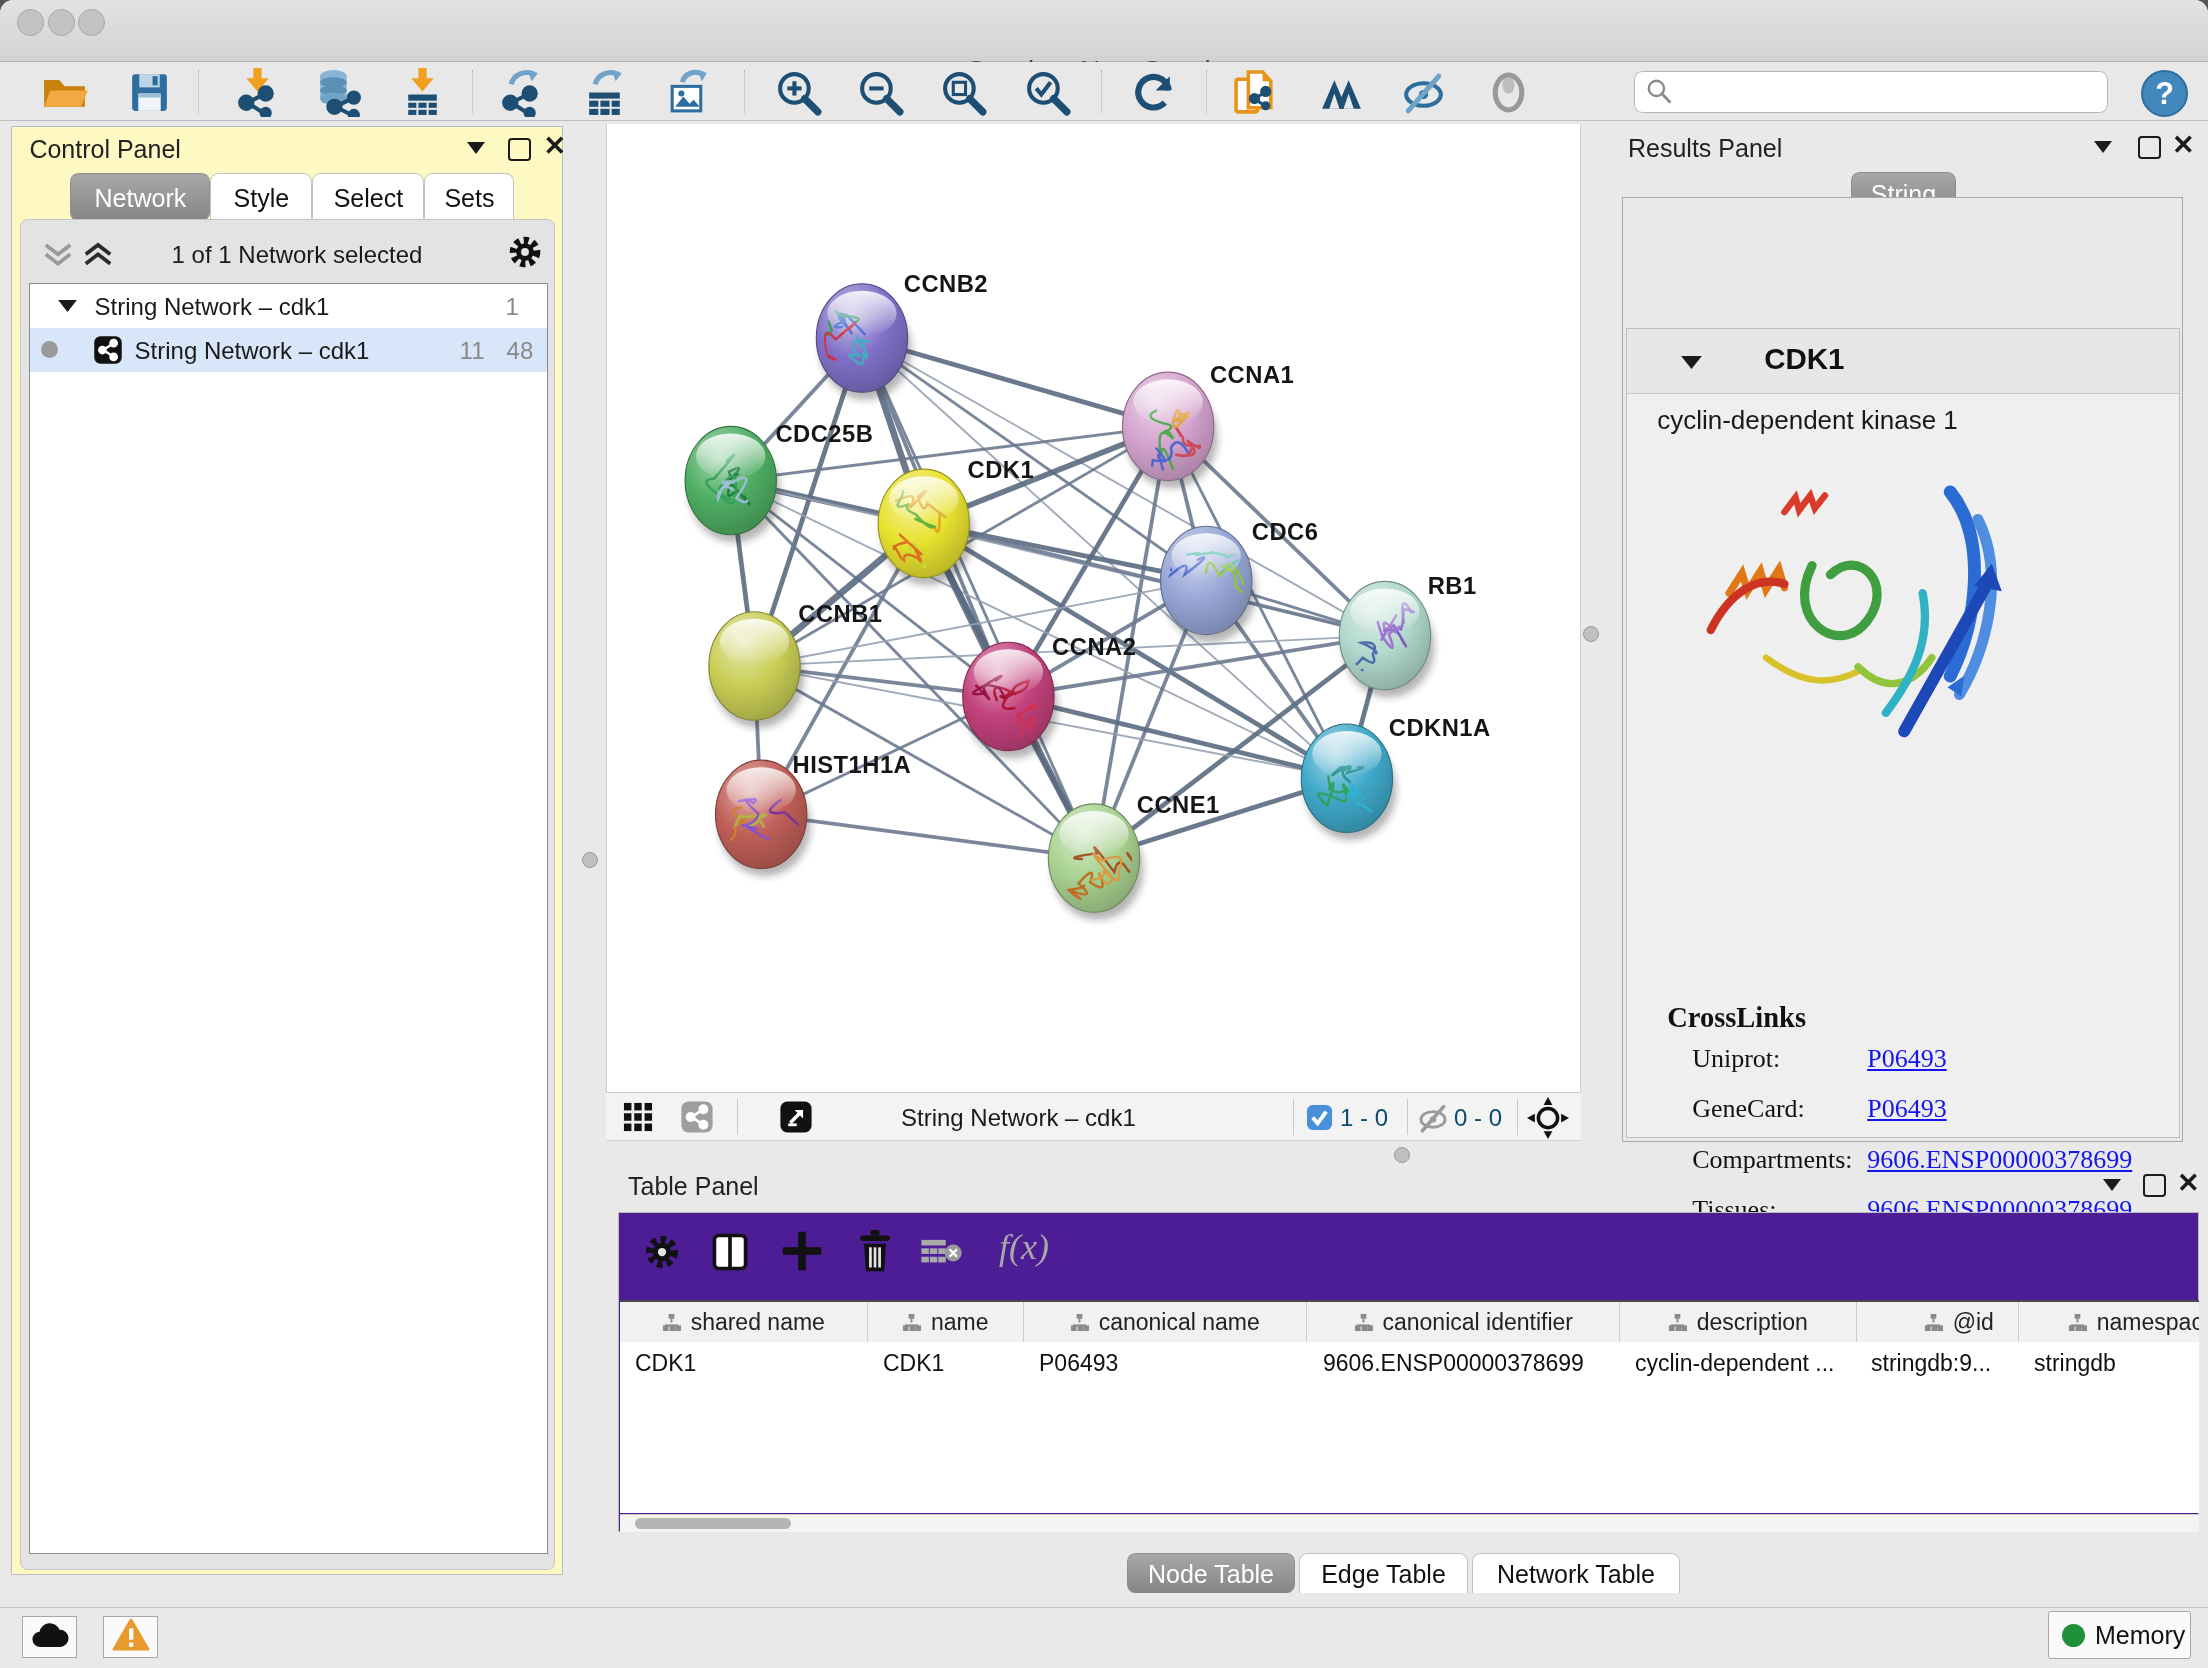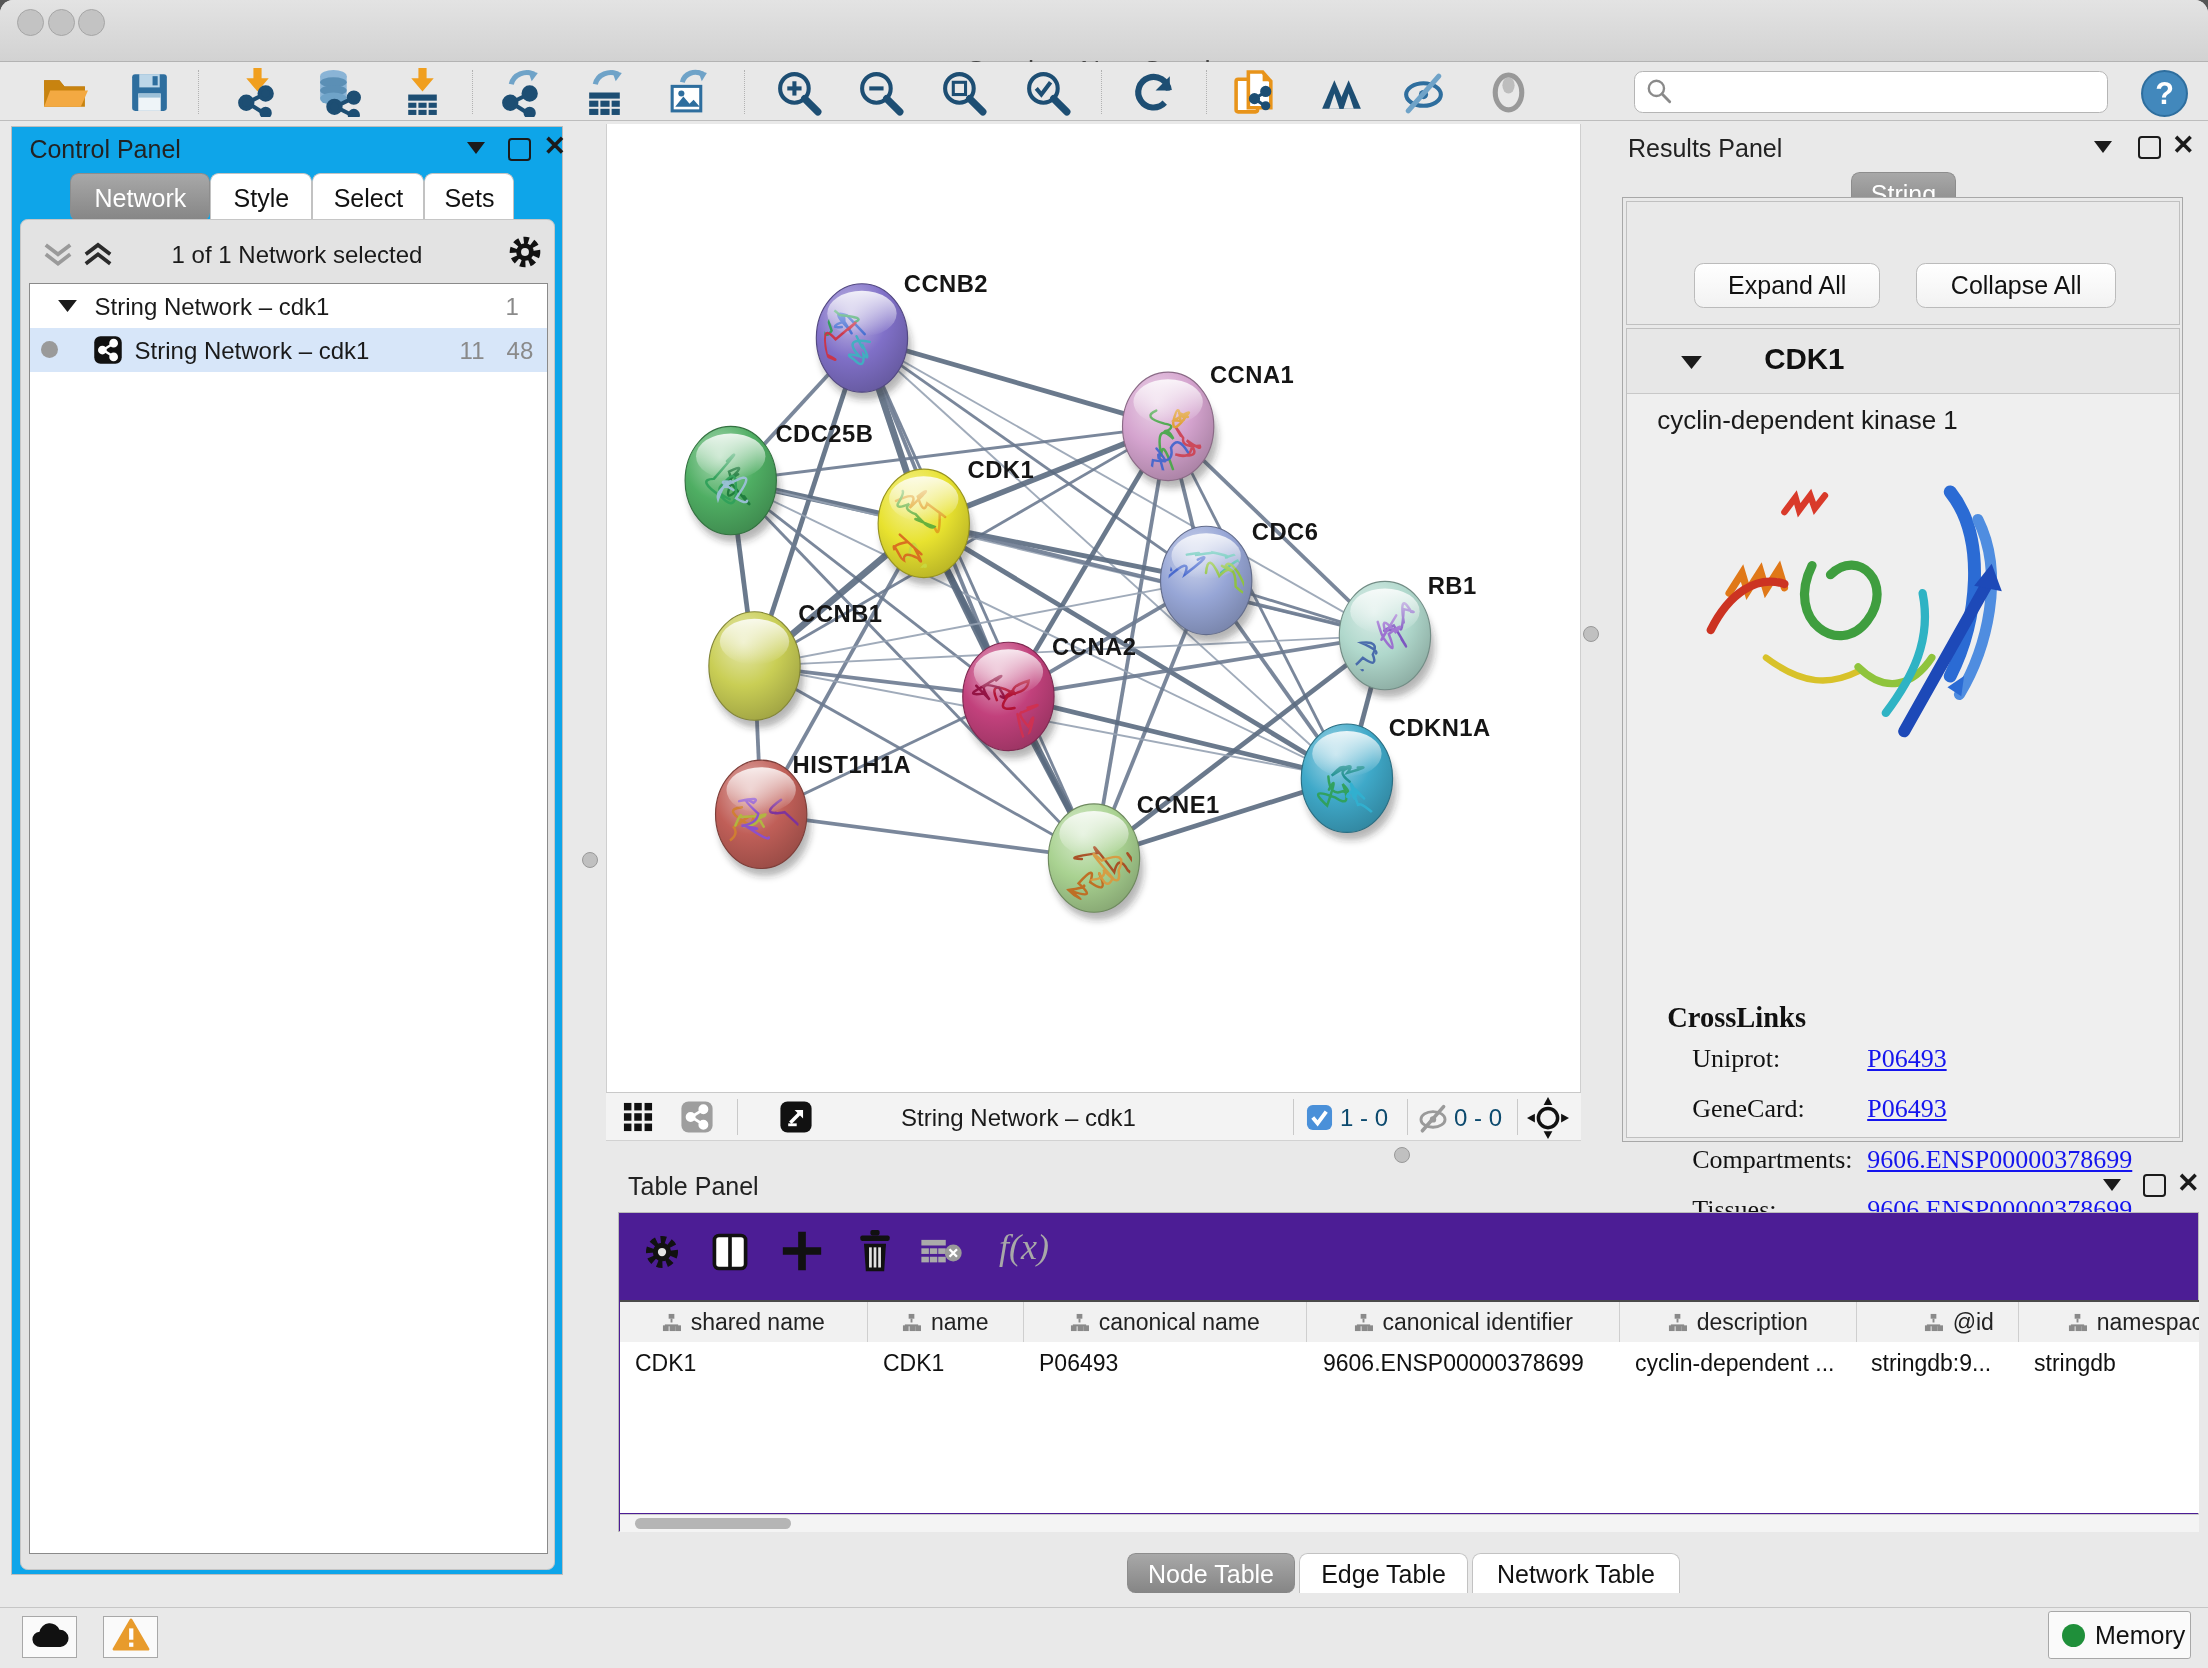--- a/index.html
+++ b/index.html
@@ -25,21 +25,21 @@
   .mini-tri{width:0;height:0;border-left:9.5px solid transparent;border-right:9.5px solid transparent;
     border-top:12.4px solid #1b1b1b;}
   .mini-restore{width:19px;height:19px;border:2.9px solid #1b1b1b;border-radius:3.8px;background:transparent;}
   .mini-close{font-size:27px;font-weight:800;color:#1b1b1b;line-height:23px;}
   .tab{position:absolute;height:48px;background:#fff;border:1px solid #c2c2c2;border-bottom:none;
     border-radius:8.6px 8.6px 0 0;color:#111;font-size:25px;text-align:center;line-height:48px;box-sizing:border-box;cursor:pointer;}
   .tab.sel{background:linear-gradient(#a8a8a8,#858585);color:#fff;border-color:#8d8d8d;border-radius:8.6px;}
   .btn{background:linear-gradient(#ffffff,#f2f2f2);border:1px solid #bbb;border-radius:9.5px;
     font-size:25px;color:#111;text-align:center;cursor:pointer;font-family:"Liberation Sans",sans-serif;}
   
-  .cpanel{left:11.4px;top:126px;width:552px;height:1449px;background:#0ea5e9;border:1px solid #bdbdbd;box-sizing:border-box;}
+  .cpanel{left:11.4px;top:126px;width:552px;height:1449px;background:#fef9c3;border:1px solid #bdbdbd;box-sizing:border-box;}
   .subpanel{position:absolute;background:#e3e3e3;border:1px solid #c6c6c6;border-radius:7.6px;box-sizing:border-box;}
   .treebox{position:absolute;background:#fff;border:1.9px solid #8a8a8a;box-sizing:border-box;}
   .treerow{position:absolute;left:0;width:100%;height:44px;font-size:24px;color:#1a1a1a;}
   .graynum{color:#8a8a8a;font-size:24px;}
   
   .netcanvas{left:606px;top:124px;width:975px;height:968px;background:#fff;
     border-left:1px solid #cfcfcf;border-right:1px solid #cfcfcf;box-sizing:border-box;}
   .netstatus{left:606px;top:1092px;width:975px;height:49px;background:#f3f3f3;
     border-top:1px solid #c9c9c9;border-bottom:1px solid #d2d2d2;box-sizing:border-box;}
   .nsep{position:absolute;top:5.7px;height:36px;border-left:1px solid #c9c9c9;}
@@ -662,24 +662,20 @@
 
   <div class="abs" style="left:1609px;top:124px;width:599px;height:1032px;">
     <div class="abs panelhead" style="left:19px;top:9.5px;">Results Panel</div>
     <div class="abs mini-tri" style="left:485px;top:17px;"></div>
     <div class="abs mini-restore" style="left:529px;top:12.4px;"></div>
     <div class="abs mini-close" style="left:563px;top:9.5px;">✕</div>
 
     <div class="abs tab sel" style="left:242px;top:48px;width:105px;height:42px;line-height:42px;">String</div>
 
     <div class="rbox" style="left:13.3px;top:73px;width:561px;height:945px;">
-      <div class="rbox" style="left:2.9px;top:2.9px;width:554px;height:124px;border-color:#c0c0c0;">
-        <button class="btn abs" style="left:67px;top:61px;width:186px;height:45px;">Expand All</button>
-        <button class="btn abs" style="left:289px;top:61px;width:200px;height:45px;">Collapse All</button>
-      </div>
       <div class="rbox" style="left:2.9px;top:130px;width:554px;height:810px;border-color:#c0c0c0;background:#efefef;">
         <div class="abs" style="left:0;top:0;width:100%;height:64px;background:#e7e7e7;border-bottom:1px solid #c8c8c8;">
           <svg class="abs" style="left:53px;top:25px;width:23px;height:16px;" viewBox="0 0 24 17">
             <polygon points="1,2 23,2 12,16" fill="#1b1b1b"></polygon>
             </svg>
           <span class="abs" style="left:137px;top:13.3px;font-size:29.5px;font-weight:bold;color:#111;">CDK1</span>
         </div>
         <div class="abs" style="left:30px;top:76px;font-size:26px;color:#1a1a1a;">cyclin-dependent kinase 1</div>
 
         <svg class="abs" style="left:46px;top:126px;width:361px;height:304px;" viewBox="0 0 390 330">

